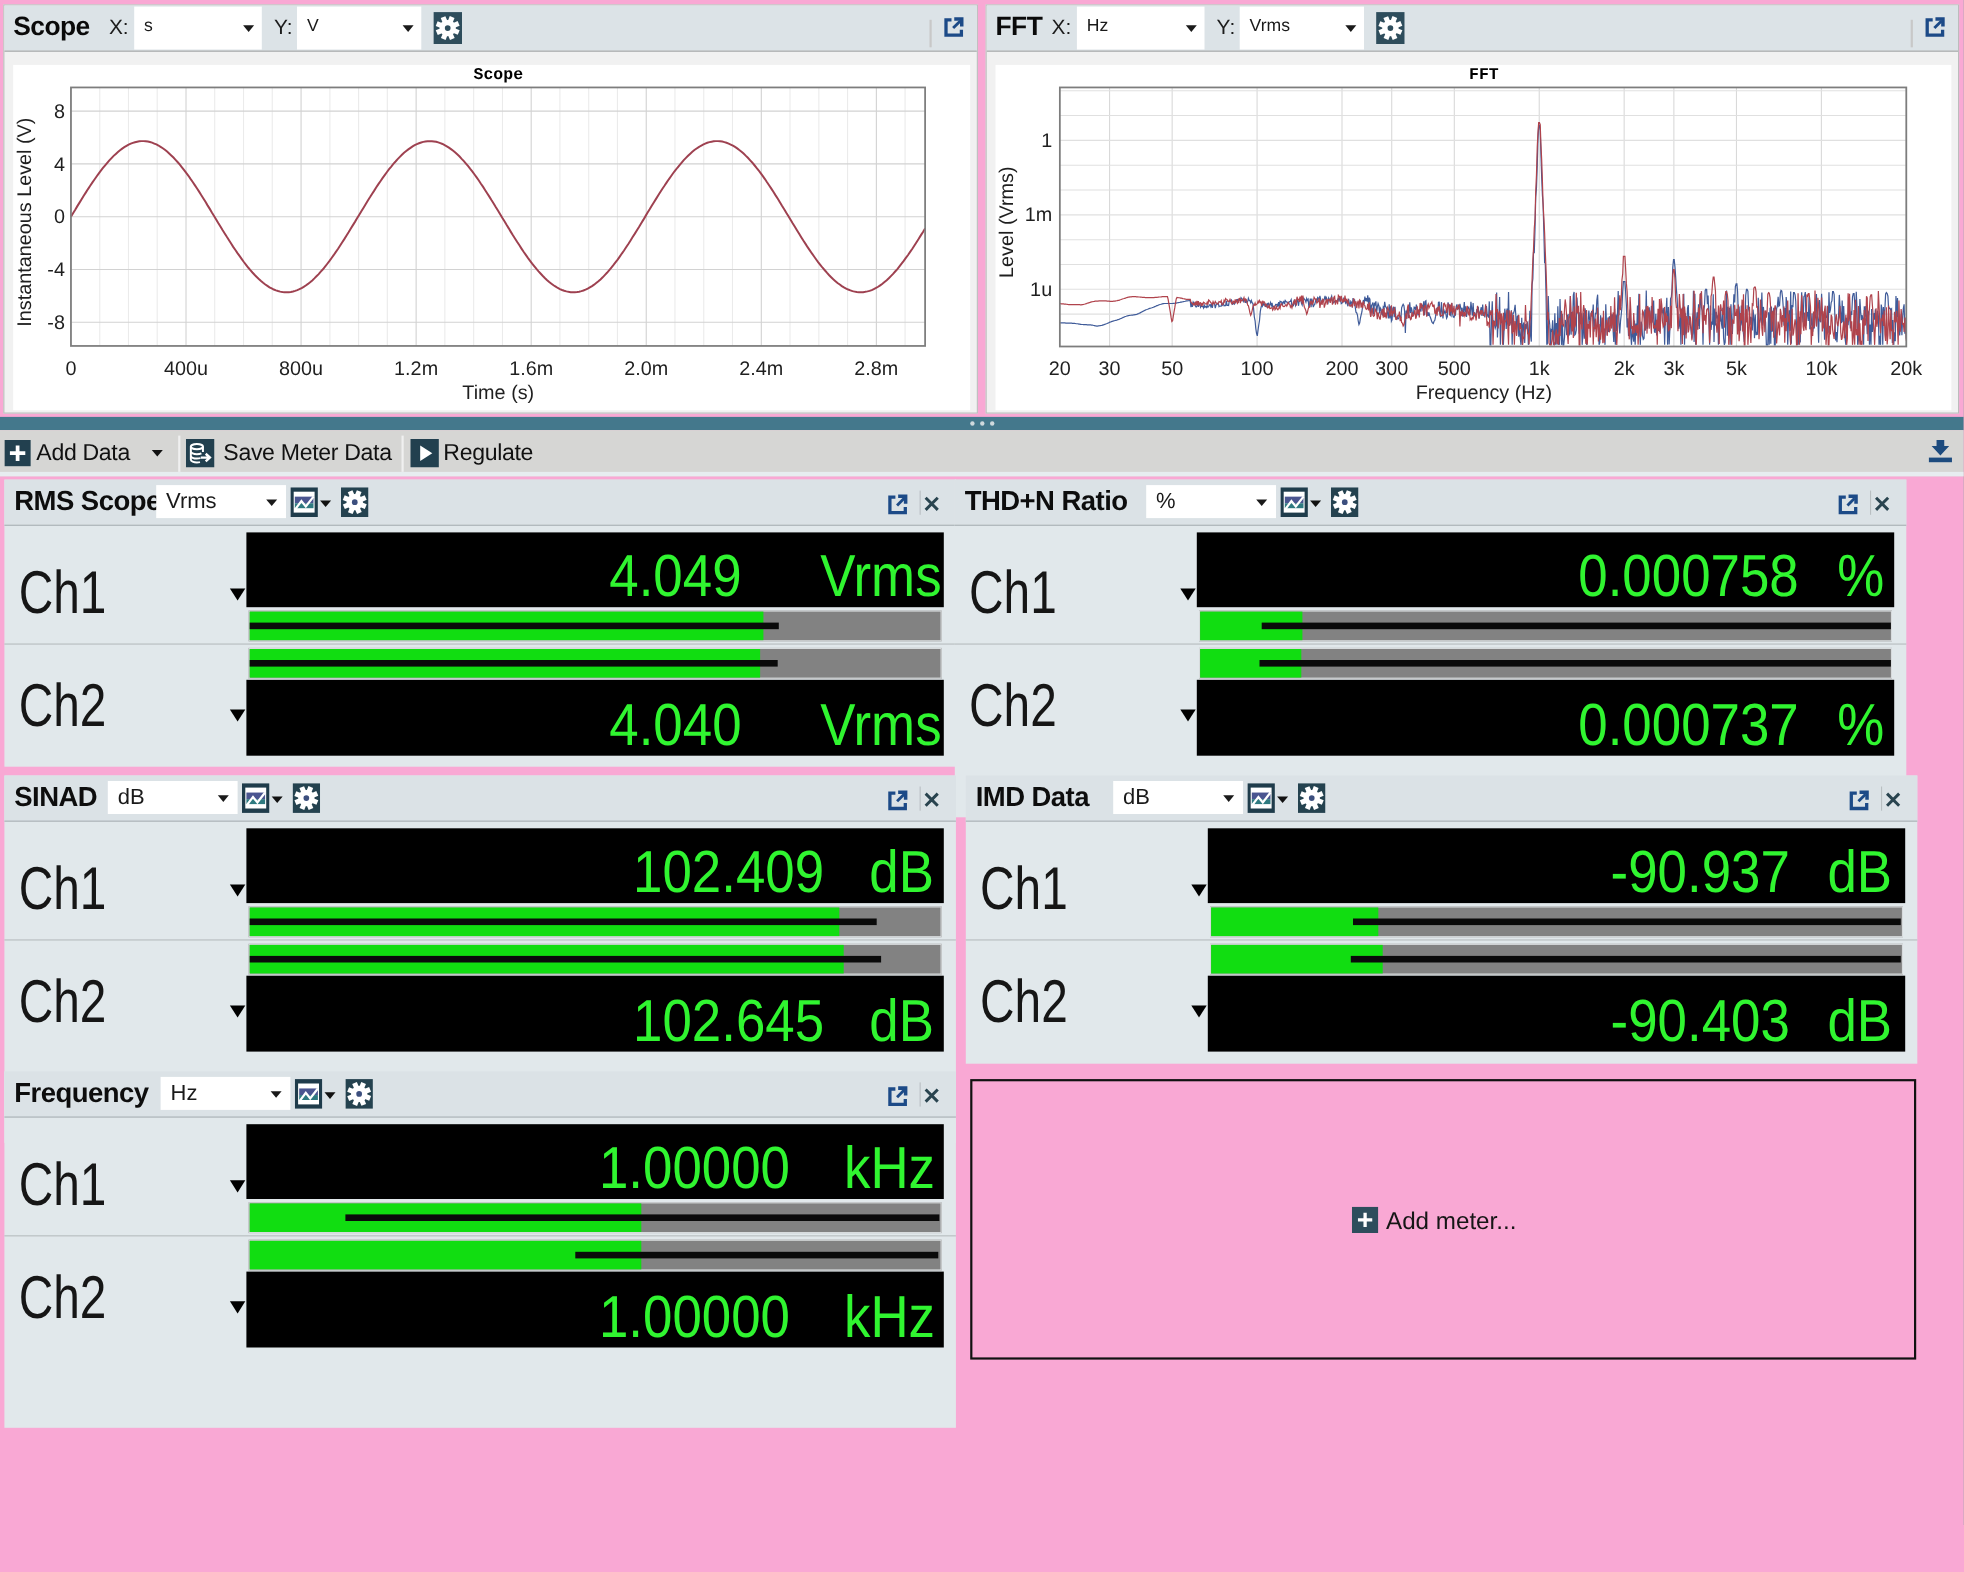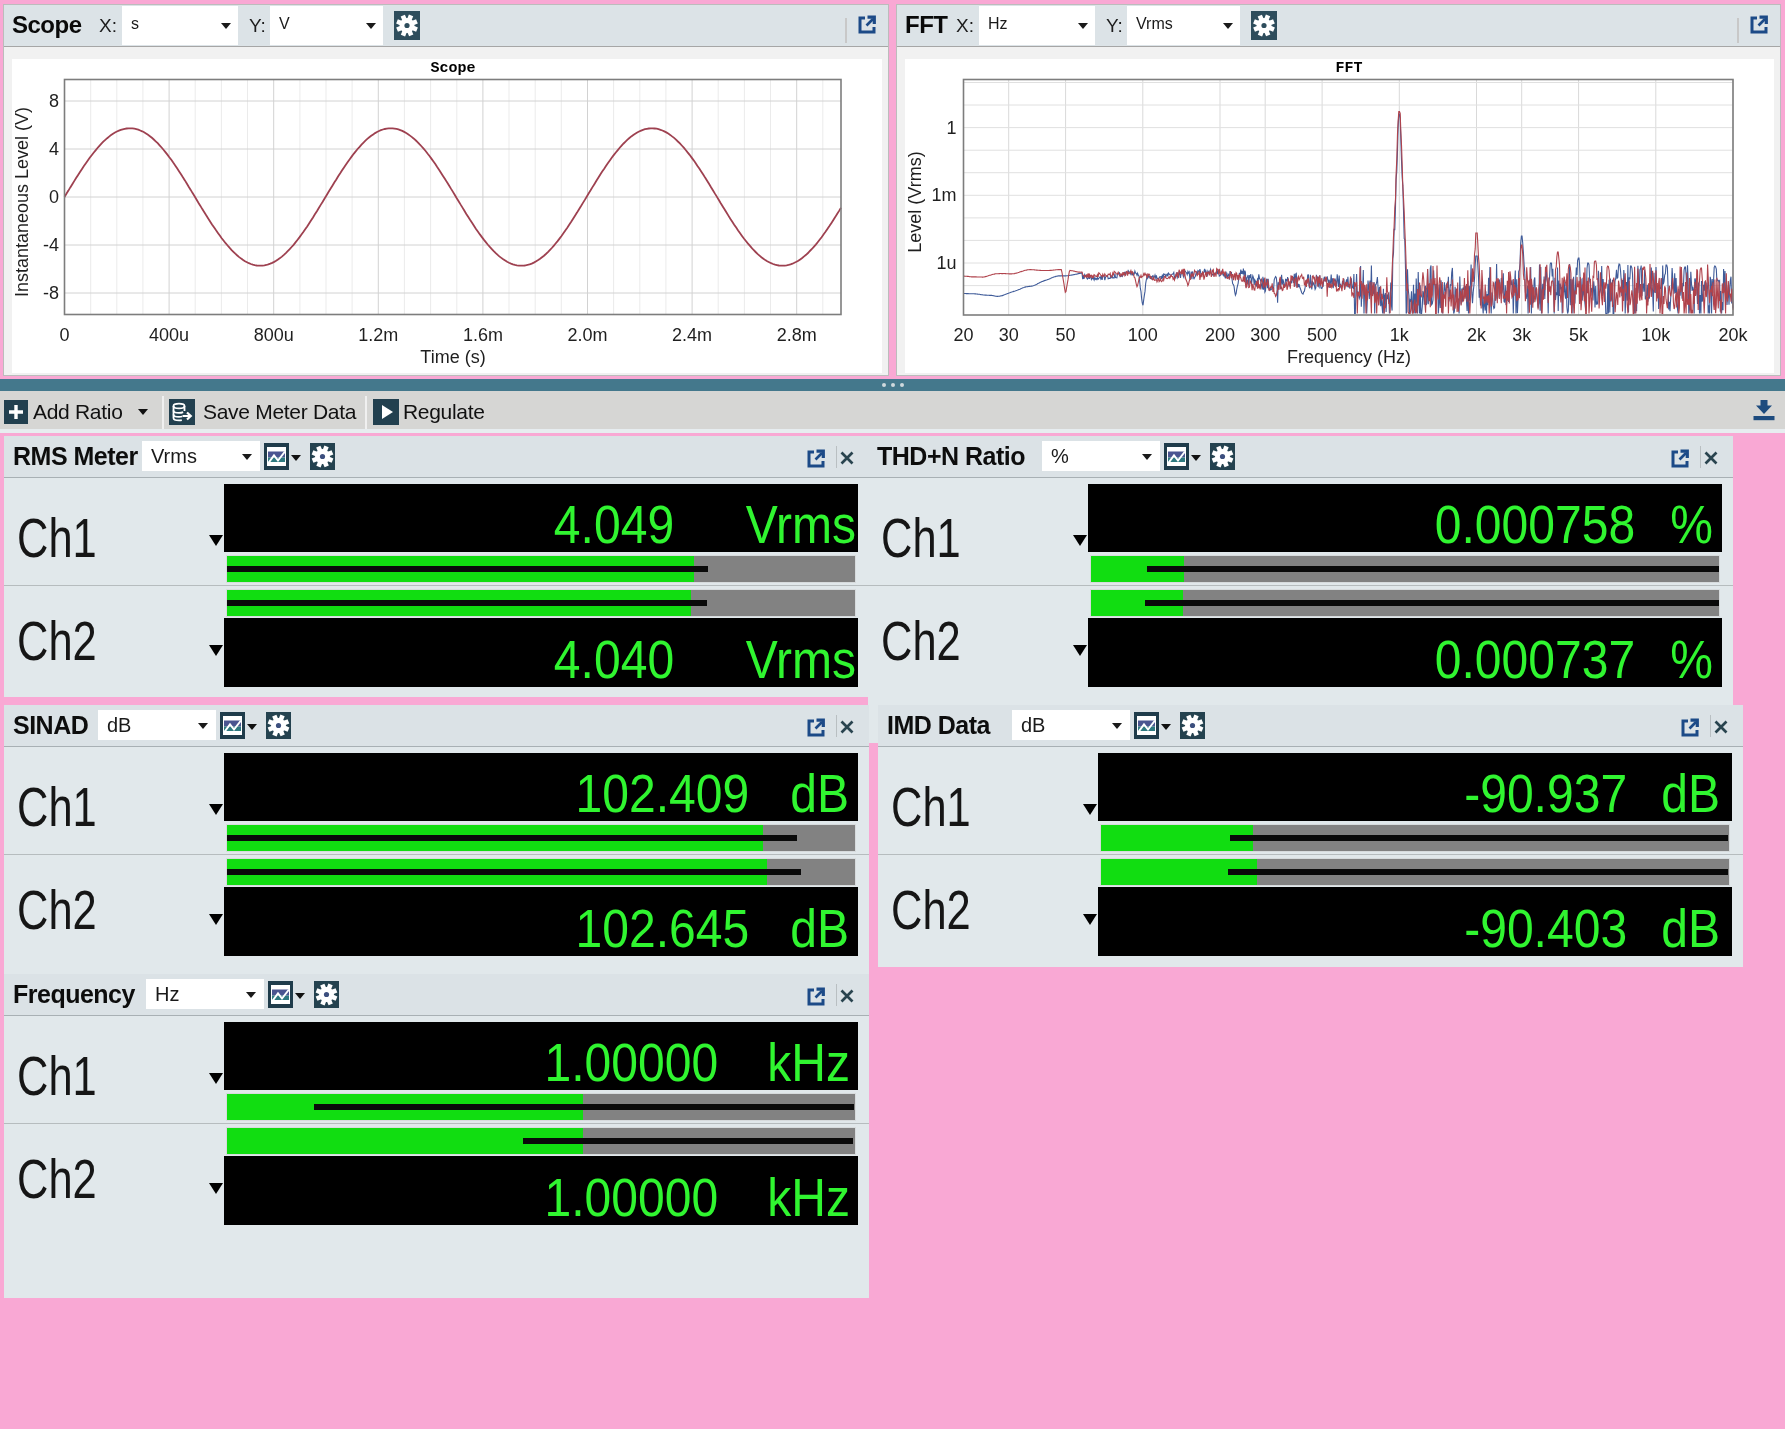--- a/index.html
+++ b/index.html
@@ -214,21 +214,21 @@
  <div style="position:absolute;left:882px;top:4px;width:4px;height:4px;border-radius:2px;background:#cfd9dd"></div>
  <div style="position:absolute;left:891px;top:4px;width:4px;height:4px;border-radius:2px;background:#cfd9dd"></div>
  <div style="position:absolute;left:900px;top:4px;width:4px;height:4px;border-radius:2px;background:#cfd9dd"></div>
 </div>
 
 <div style="position:absolute;left:0;top:391px;width:1785px;height:42px;background:#d6d6d4">
  <div style="position:absolute;left:4px;top:9px"><svg width="24" height="24" viewBox="0 0 24 24">
           <rect width="24" height="24" fill="#22404f"></rect>
           <path d="M12 5 V19 M5 12 H19" stroke="#fff" stroke-width="3.4"></path>
         </svg></div>
- <span class="tbtxt" style="left:33px">Add Ratio</span>
+ <span class="tbtxt" style="left:33px">Add Data</span>
  <div class="caret" style="left:138px;top:18px"></div>
  <div style="position:absolute;left:162px;top:5px;width:2px;height:33px;background:#f0f0f0"></div>
  <div style="position:absolute;left:169px;top:8px"><svg width="26" height="26" viewBox="0 0 26 26">
           <rect width="26" height="26" fill="#22404f"></rect>
           <ellipse cx="10" cy="7" rx="5.5" ry="2.4" fill="none" stroke="#fff" stroke-width="1.8"></ellipse>
           <path d="M4.5 7 V19 c0 1.3 2.5 2.4 5.5 2.4 1 0 2-.1 2.8-.3 M15.5 7 v5" fill="none" stroke="#fff" stroke-width="1.8"></path>
           <path d="M4.5 11.5 c0 1.3 2.5 2.4 5.5 2.4 1.6 0 3.1-.3 4.1-.8 M4.5 15.5 c0 1.3 2.5 2.4 5.5 2.4 1.2 0 2.3-.15 3.2-.4" fill="none" stroke="#fff" stroke-width="1.8"></path>
           <path d="M13.5 17 H21 M18 13.5 L21.8 17 L18 20.5" fill="none" stroke="#fff" stroke-width="2.2"></path>
         </svg></div>
  <span class="tbtxt" style="left:203px">Save Meter Data</span>
@@ -240,21 +240,21 @@
  <span class="tbtxt" style="left:403px">Regulate</span>
  <div style="position:absolute;left:1753px;top:9px"><svg width="22" height="21" viewBox="0 0 22 21">
           <path d="M7.5 0 H14.5 V5.5 H19 L11 14 L3 5.5 H7.5 Z" fill="#1d4b7e"></path>
           <rect x="0.5" y="16" width="21" height="4.2" fill="#1d4b7e"></rect>
         </svg></div>
  <div style="position:absolute;left:0;top:38px;width:1785px;height:4px;background:#e7edf0"></div>
 </div>
 
 <div class="mpanel" style="left:4px;top:436px;height:261px">
 <div class="mhead">
- <span class="mtit">RMS Meter</span>
+ <span class="mtit">RMS Scope</span>
  <div class="combo mcombo" style="left:138px">
           <span>Vrms</span>
           <i></i>
         </div>
  <div style="position:absolute;left:260px;top:7px"><svg width="25" height="27" viewBox="0 0 25 27">
             <rect width="25" height="27" fill="#1f3c4b"></rect>
             <rect x="3" y="4" width="19" height="19" fill="#fff"></rect>
             <rect x="4" y="8.5" width="17" height="6" fill="#4a5590"></rect>
             <rect x="4" y="14.5" width="17" height="4.5" fill="#2e7a80"></rect>
             <path d="M4 20.5 L10 12.5 L14 17.5 L21 8.5" fill="none" stroke="#fff" stroke-width="2"></path>
@@ -549,13 +549,20 @@
    <div class="green" style="width:356px"></div>
    <div class="bline" style="left:296px;width:330px"></div>
  </div>
  <div class="disp" style="top:140px;height:69px">
    <span class="val" style="right:140px;top:14px">1.00000</span>
    <span class="val" style="right:8px;top:14px">kHz</span>
  </div>
 </div>
 </div>
 
+<div style="position:absolute;left:882px;top:981px;width:860px;height:255px;border:2px solid #111">
+  <div style="position:absolute;left:345px;top:114px"><svg width="24" height="24" viewBox="0 0 24 24">
+          <rect width="24" height="24" fill="#2e4d5c"></rect>
+          <path d="M12 5.5 V18.5 M5.5 12 H18.5" stroke="#fff" stroke-width="3"></path>
+        </svg></div>
+  <span style="position:absolute;left:376px;top:114px;font-size:22px;color:#161616">Add meter...</span>
+</div>
 
 </div>
 </body></html>

